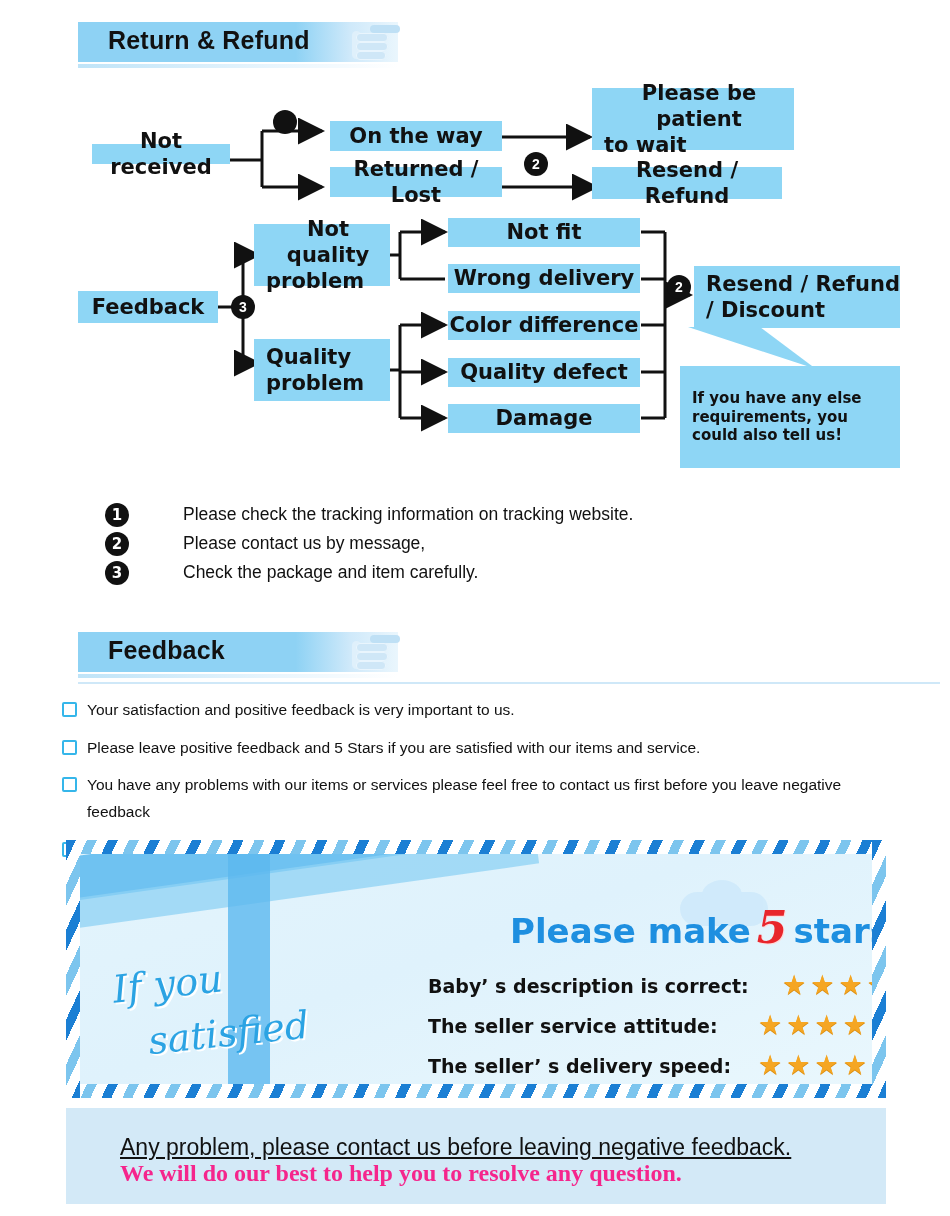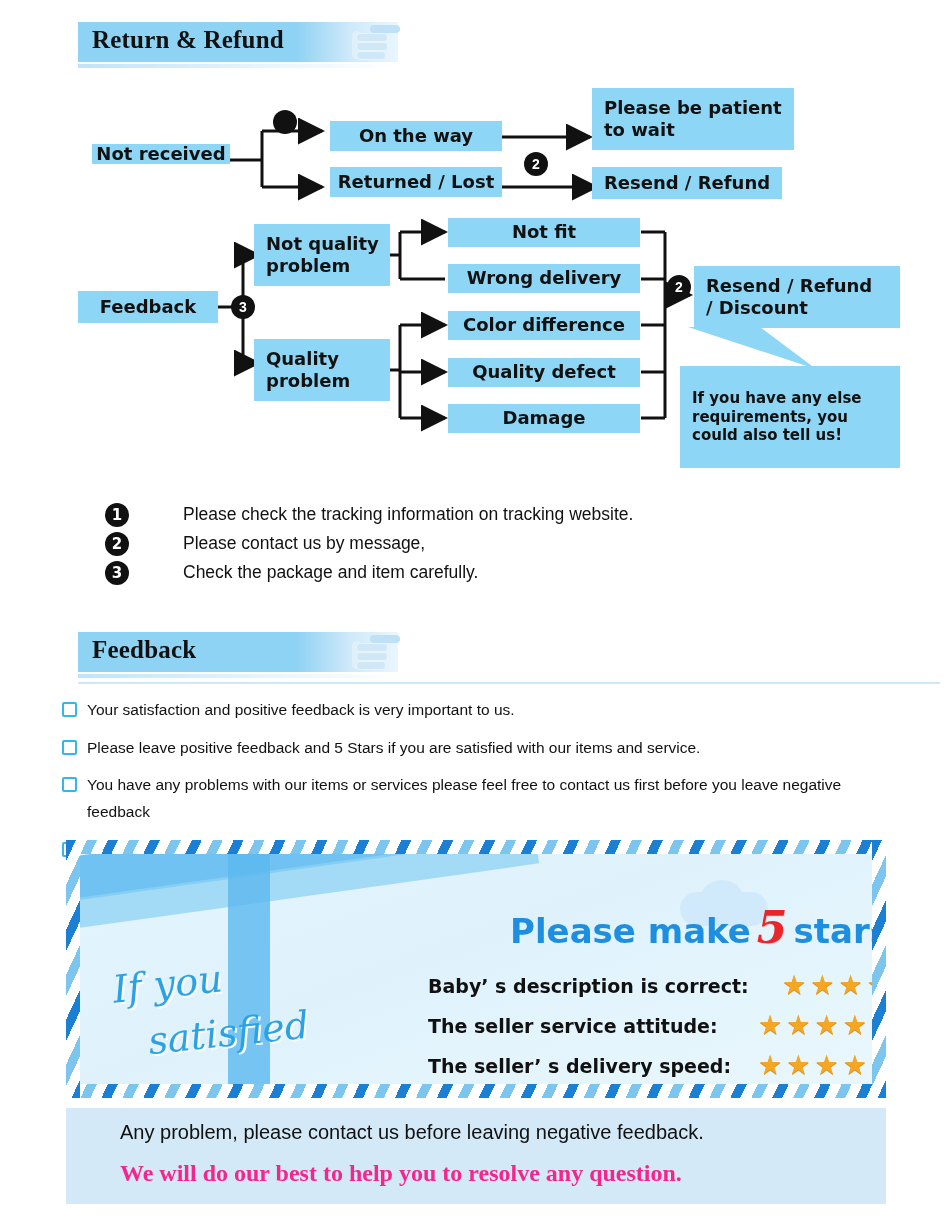--- a/index.html
+++ b/index.html
@@ -14,39 +14,39 @@
   .sec-header{position:absolute;height:46px;}
   .sec-bar{
     position:absolute;left:0;top:0;height:40px;width:100%;
     background:linear-gradient(to right,#8ed2f4 0%,#8ed2f4 68%,#cfe9fa 85%,#eaf6fd 100%);
   }
   .sec-underline{
     position:absolute;left:0;bottom:0;height:4px;width:100%;
     background:linear-gradient(to right,#bfe4f8 0%,#e8f5fd 60%,#ffffff 100%);
   }
   .sec-title{
-    position:absolute;left:14px;top:4px;
+    position:absolute;left:30px;top:4px;
     font-size:25px;font-weight:700;color:#111;letter-spacing:.2px;
-    font-family:Liberation Serif, serif;
+    font-family:Liberation Sans, sans-serif;
   }
   .hand{position:absolute;top:3px;width:54px;height:38px;}
   .hand .f{position:absolute;left:6px;height:7px;border-radius:4px;background:#cfe7f7;border:1px solid #e9f5fd;}
   .hand .f1{top:8px;width:30px;}
   .hand .f2{top:17px;width:30px;}
   .hand .f3{top:26px;width:28px;}
   .hand .thumb{position:absolute;left:20px;top:0px;width:30px;height:8px;border-radius:5px;background:#bfe0f5;}
   .hand .palm{position:absolute;left:2px;top:6px;width:9px;height:28px;border-radius:5px;background:#dff0fb;}
 
   
   .fc{position:absolute;left:0;top:0;width:950px;height:500px;}
   .node{
     position:absolute;background:#8ed6f5;color:#111;
     font-family:"DejaVu Sans",sans-serif;font-weight:700;
     display:flex;align-items:center;justify-content:center;
-    text-align:center;font-size:18px;line-height:1.25;
+    text-align:center;font-size:21px;line-height:1.25;
   }
   .node.multi{flex-direction:column;align-items:flex-start;padding-left:12px;justify-content:center;}
   .badge{
     position:absolute;width:24px;height:24px;border-radius:50%;
     background:#111;color:#fff;font-size:15px;font-weight:700;
     display:flex;align-items:center;justify-content:center;
     font-family:"DejaVu Sans",sans-serif;z-index:6;
   }
 
   
@@ -117,22 +117,23 @@
   .stars{display:flex;margin-left:10px;}
   .star{color:#f5a623;font-size:27px;line-height:1;margin-right:4px;
         text-shadow:0 1px 0 #d98c10;}
 
   
   .footer{
     position:absolute;left:66px;top:1108px;width:820px;height:96px;
     background:#d3e9f7;
   }
   .footer-l1{
-    position:absolute;left:54px;top:13px;font-size:20px;color:#111;
+    position:absolute;left:54px;top:26px;font-size:23px;color:#111;
     font-family:"Liberation Sans",sans-serif;
+    text-decoration:underline;
   }
   .footer-l2{
     position:absolute;left:54px;top:52px;font-size:24px;font-weight:700;color:#f5258c;
     font-family:"Liberation Serif",serif;
   }
 </style>
 </head>
 <body>
 
 <div class="page">

